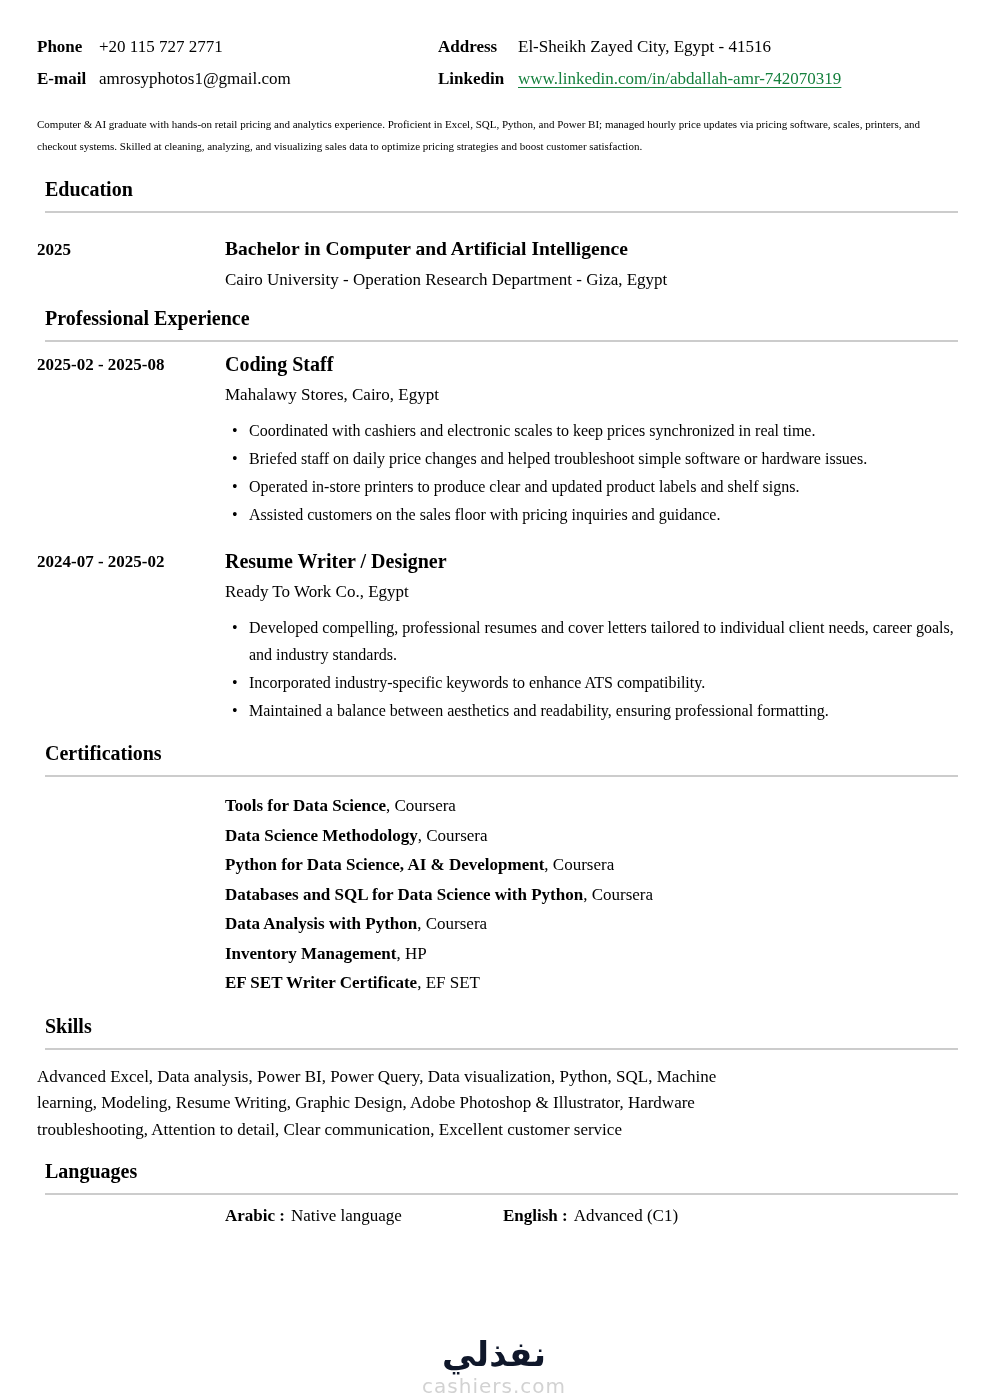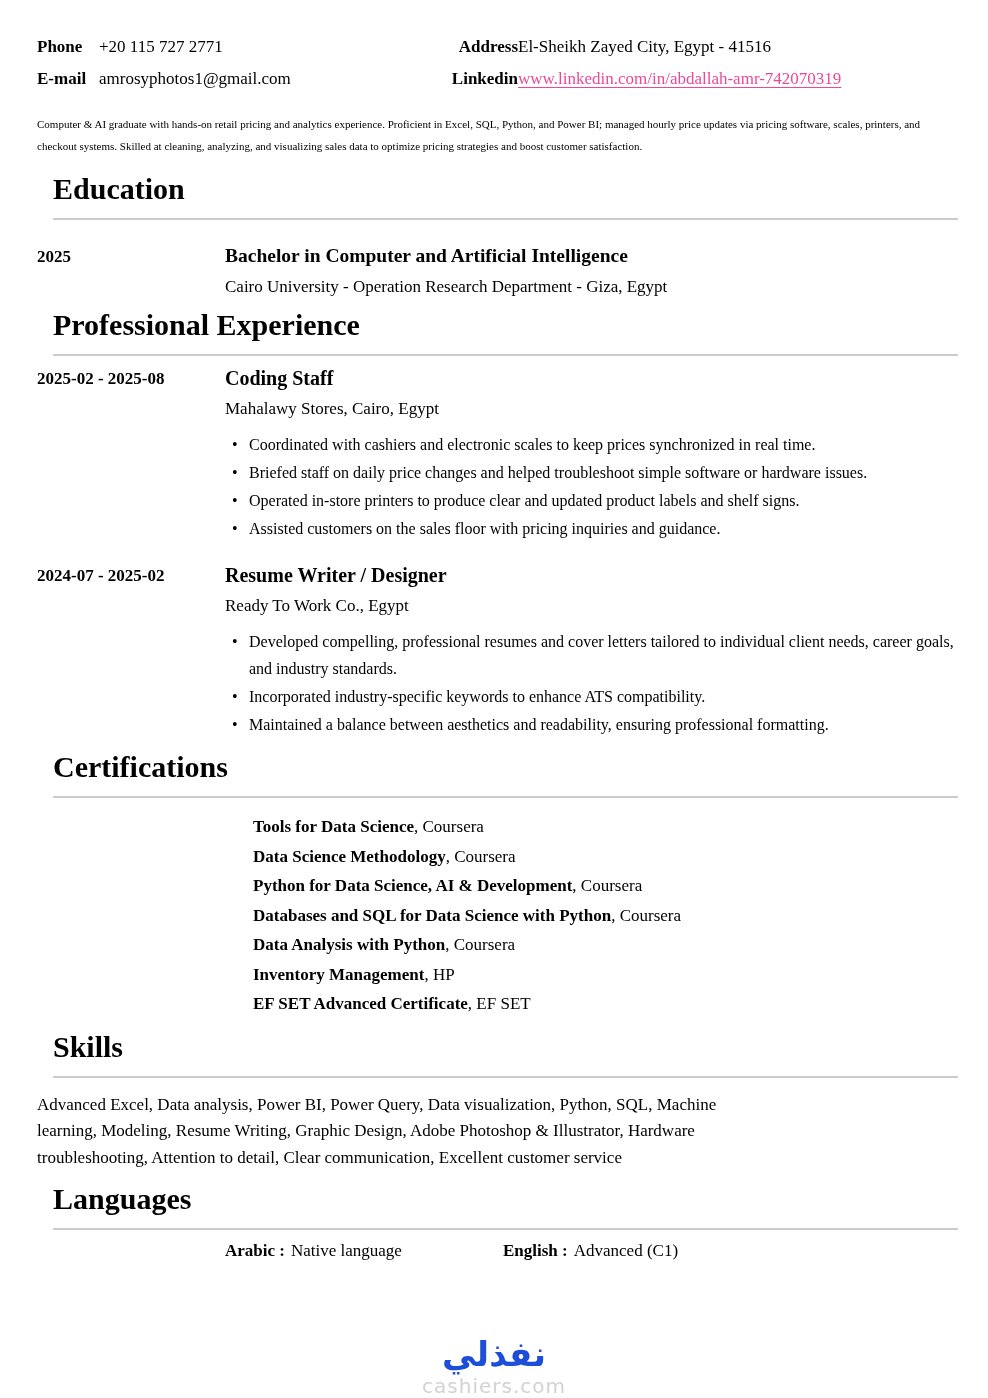--- a/index.html
+++ b/index.html
@@ -13,38 +13,38 @@
     background:#fff;
     overflow:hidden;
   }
   
   .name{
     font-size:60px;font-weight:bold;line-height:62px;
     margin:0 0 24px 0;letter-spacing:-1px;white-space:nowrap;
   }
   .contact{display:flex;}
   .contact-col{width:401px;flex-shrink:0;}
-  .contact-col.right{width:auto;flex:1;text-align:right;}
+  .contact-col.right{width:auto;flex:1;}
   .contact-row{display:flex;align-items:baseline;font-size:17px;line-height:22px;margin-bottom:10px;}
   .clabel{font-weight:bold;width:62px;flex-shrink:0;}
   .clabel.wide{width:80px;}
   .cvalue{}
-  a.link{color:#ec4899;text-decoration:underline;text-underline-offset:3px;}
+  a.link{color:#15803d;text-decoration:underline;text-underline-offset:3px;}
   .summary{font-size:11px;line-height:21.5px;margin:14px 0 0 0;}
   
   .sec-title{
-    font-size:30px;font-weight:bold;line-height:28px;
-    margin:18px 0 0 16px;padding-bottom:15px;
+    font-size:20px;font-weight:bold;line-height:28px;
+    margin:18px 0 0 8px;padding-bottom:8px;
     border-bottom:2px solid #ccc;
   }
   .sec-title.tight{margin-top:14px;}
   .row{display:flex;margin-top:24px;}
   .row.job1{margin-top:10px;}
   .row.job2{margin-top:20px;}
-  .row.cert{margin-top:14px;gap:28px;}
+  .row.cert{margin-top:14px;}
   .row.skills{margin-top:12px;flex-direction:column;}
   .row.langs{margin-top:10px;}
   .datecol{width:188px;flex-shrink:0;font-weight:bold;font-size:17px;line-height:22px;padding-top:2px;}
   .contentcol{flex:1;min-width:0;}
   .degree{font-size:19.5px;font-weight:bold;line-height:24px;}
   .school{font-size:17px;line-height:21px;margin-top:8px;}
   .job-title{font-size:20px;font-weight:bold;line-height:24px;}
   .company{font-size:17px;line-height:21px;margin-top:8px;}
   ul.bullets{list-style:none;margin:12px 0 0 0;padding:0;}
   ul.bullets li{
@@ -62,21 +62,21 @@
   .lang-item{width:278px;flex-shrink:0;}
   .lang-item:last-child{width:auto;}
   .lang-label{font-weight:bold;margin-right:6px;}
   
   .watermark{
     position:absolute;left:0;right:0;top:1334px;
     text-align:center;pointer-events:none;z-index:0;
   }
   .wm-logo{
     font-family:"DejaVu Sans",sans-serif;
-    font-size:34px;font-weight:bold;line-height:40px;color:#1d4ed8;
+    font-size:34px;font-weight:bold;line-height:40px;color:#0f172a;
   }
   .wm-site{
     font-family:"DejaVu Sans",sans-serif;
     font-size:20px;line-height:20px;margin-top:2px;color:#d2d2d2;letter-spacing:1px;
   }
   .content{position:relative;z-index:1;}
 </style>
 </head>
 <body>
 
@@ -156,21 +156,21 @@
     <h2 class="sec-title tight">Certifications</h2>
     <div class="row cert">
       <div class="datecol"></div>
       <div class="contentcol">
         <div class="cert-line"><b>Tools for Data Science</b><span>, Coursera</span></div>
         <div class="cert-line"><b>Data Science Methodology</b><span>, Coursera</span></div>
         <div class="cert-line"><b>Python for Data Science, AI &amp; Development</b><span>, Coursera</span></div>
         <div class="cert-line"><b>Databases and SQL for Data Science with Python</b><span>, Coursera</span></div>
         <div class="cert-line"><b>Data Analysis with Python</b><span>, Coursera</span></div>
         <div class="cert-line"><b>Inventory Management</b><span>, HP</span></div>
-        <div class="cert-line"><b>EF SET Advanced Certificate</b><span>, EF SET</span></div>
+        <div class="cert-line"><b>EF SET Writer Certificate</b><span>, EF SET</span></div>
       </div>
     </div>
 
     <h2 class="sec-title tight">Skills</h2>
     <div class="row skills">
       <div class="datecol"></div>
       <div class="contentcol">
         <div class="skills-text">Advanced Excel, Data analysis, Power BI, Power Query, Data visualization, Python, SQL, Machine learning, Modeling, Resume Writing, Graphic Design, Adobe Photoshop &amp; Illustrator, Hardware troubleshooting, Attention to detail, Clear communication, Excellent customer service</div>
       </div>
     </div>

